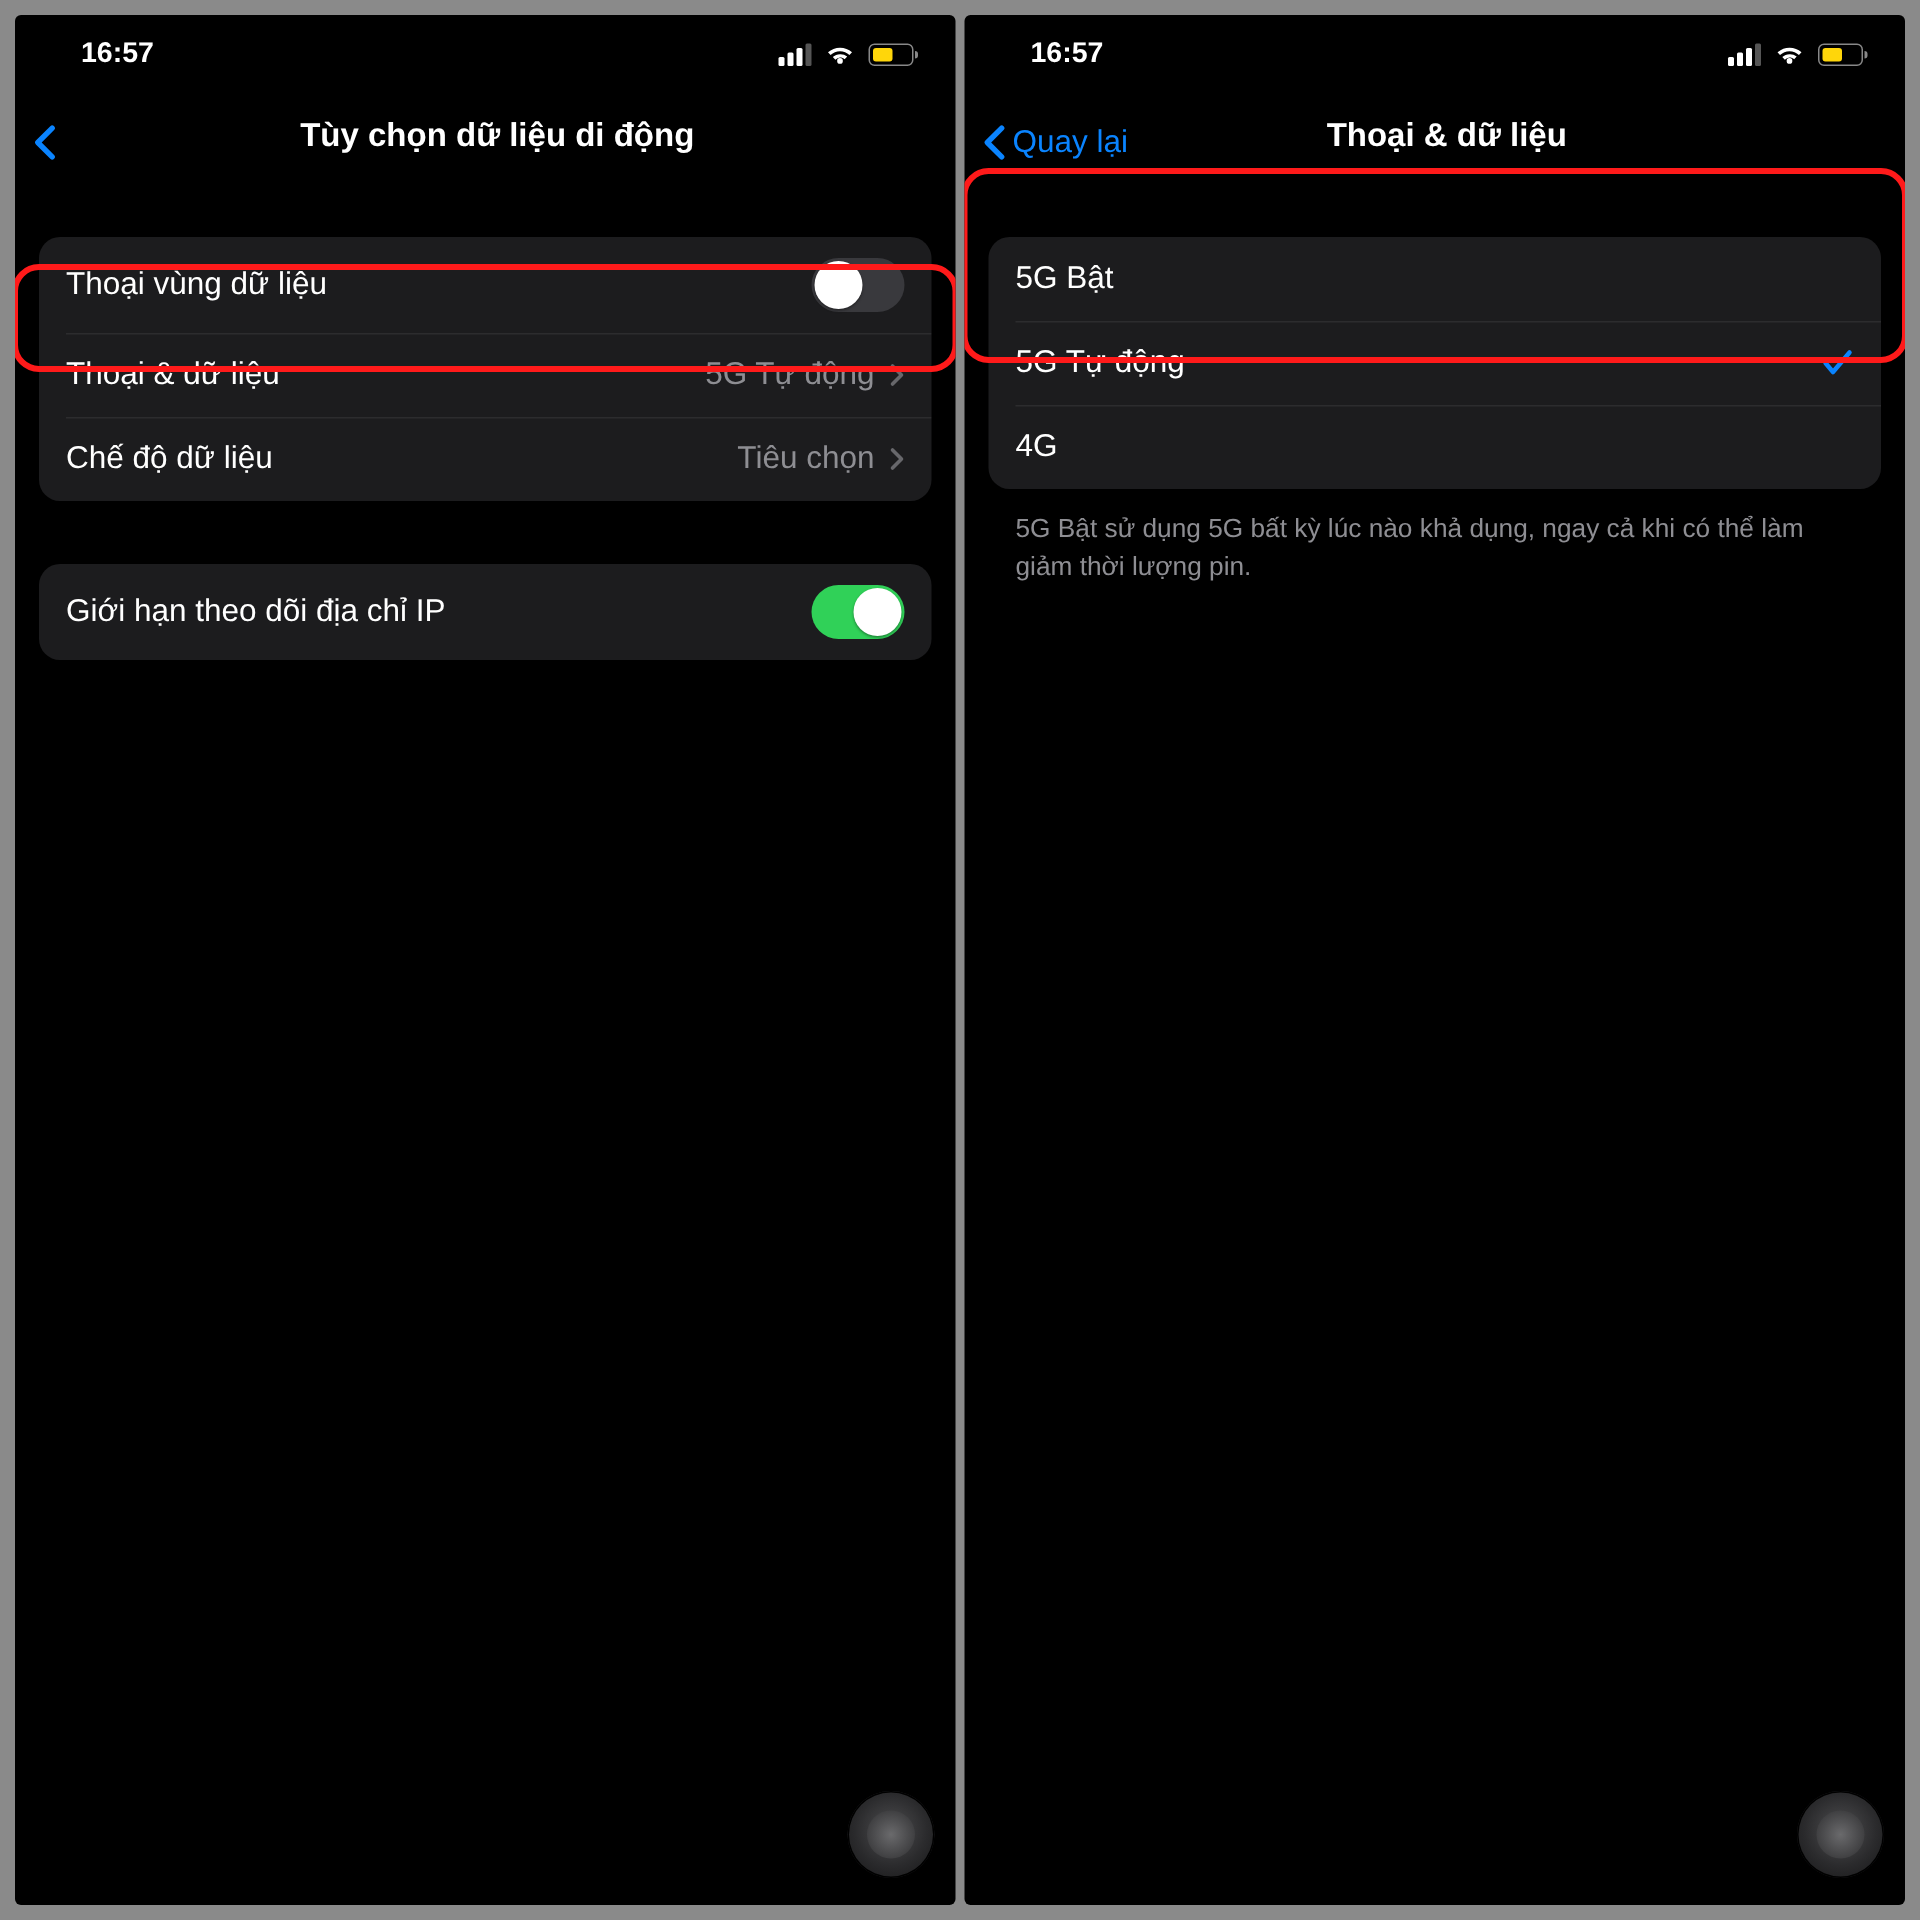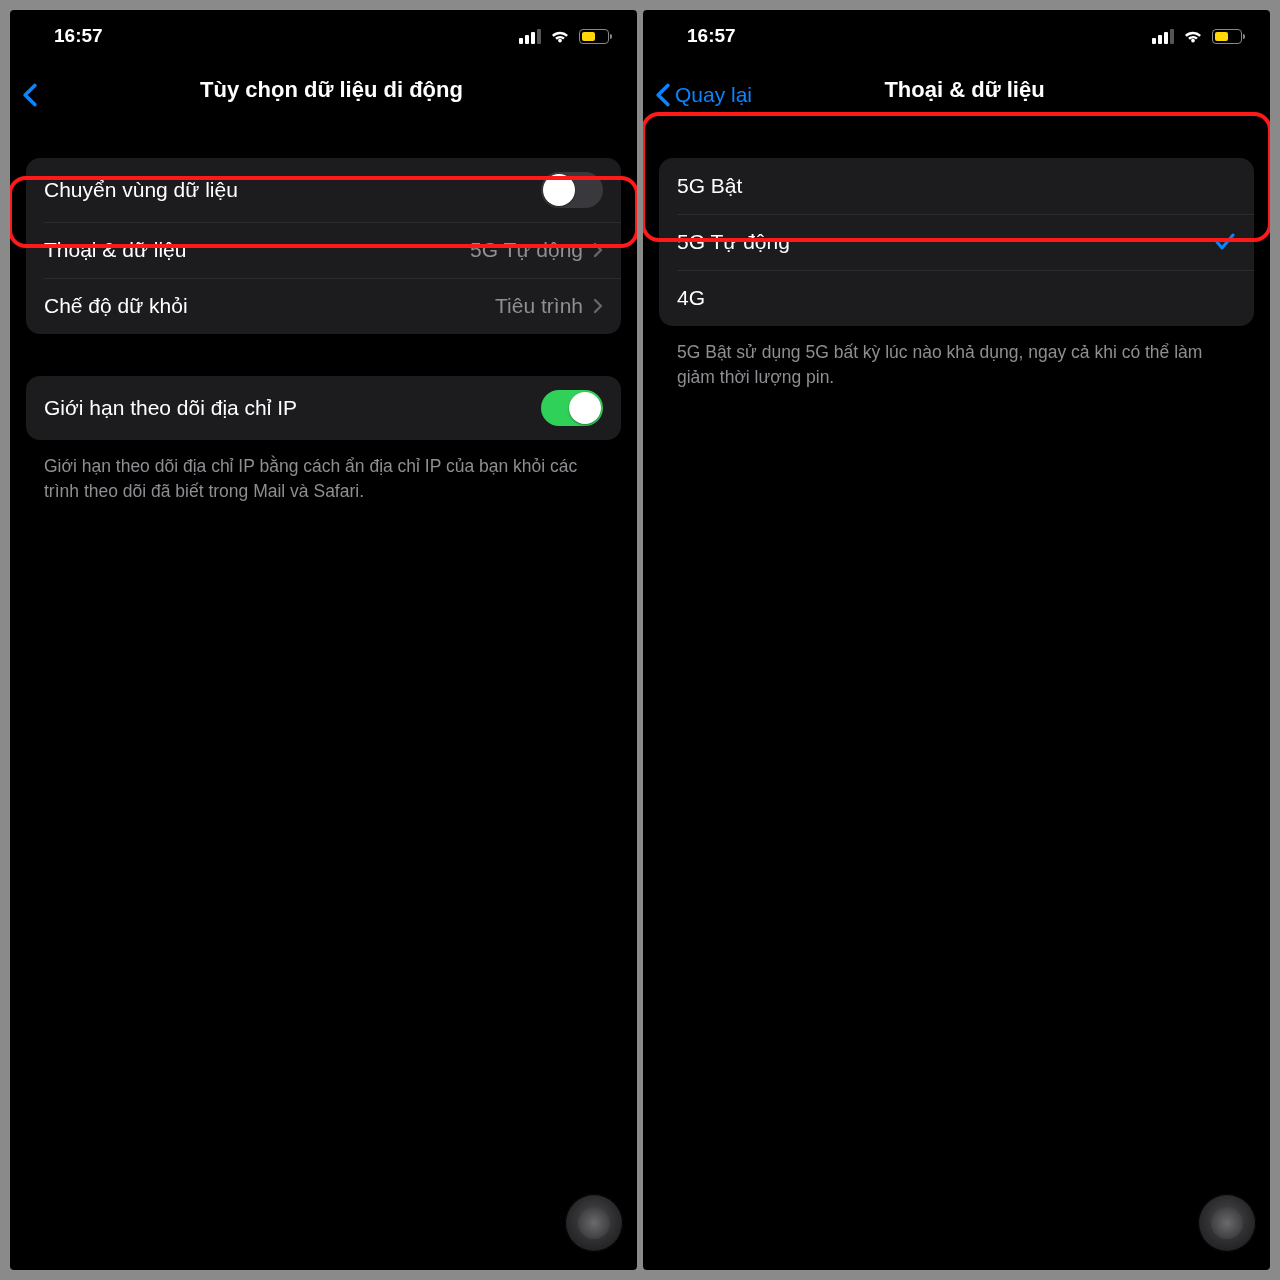--- a/index.html
+++ b/index.html
@@ -157,58 +157,57 @@
         </svg>
       <span></span>
     </div>
     <div class="nav-title">Tùy chọn dữ liệu di động</div>
   </div>
 
   <div class="content" style="position:relative;">
 
     <div class="group">
       <div class="cell">
-        <span>Chuyển vùng dữ liệu</span>
+        <span>Thoại vùng dữ liệu</span>
         <span class="toggle off">
             <span class="knob"></span>
           </span>
       </div>
       <div class="cell">
         <span>Thoại &amp; dữ liệu</span>
         <span class="right">
           <span class="detail">5G Tự động</span>
           <span class="chevron">
             <svg width="10" height="16" viewBox="0 0 10 16">
                 <path fill="none" stroke="#67676b" stroke-width="2.4" stroke-linecap="round" stroke-linejoin="round" d="m2 2 6 6-6 6"></path>
               </svg>
           </span>
         </span>
       </div>
       <div class="cell">
-        <span>Chế độ dữ khỏi</span>
+        <span>Chế độ dữ liệu</span>
         <span class="right">
-          <span class="detail">Tiêu trình</span>
+          <span class="detail">Tiêu chọn</span>
           <span class="chevron">
             <svg width="10" height="16" viewBox="0 0 10 16">
                 <path fill="none" stroke="#67676b" stroke-width="2.4" stroke-linecap="round" stroke-linejoin="round" d="m2 2 6 6-6 6"></path>
               </svg>
           </span>
         </span>
       </div>
     </div>
 
     <div class="group">
       <div class="cell">
         <span>Giới hạn theo dõi địa chỉ IP</span>
         <span class="toggle on">
             <span class="knob"></span>
           </span>
       </div>
     </div>
-    <div class="footer">Giới hạn theo dõi địa chỉ IP bằng cách ẩn địa chỉ IP của bạn khỏi các trình theo dõi đã biết trong Mail và Safari.</div>
 
     <div class="hl" style="left:-2px; right:-2px; top:58px; height:72px;"></div>
   </div>
 
   <div class="assistive"></div>
 </div>
 
 <div class="phone">
   <div class="status-bar">
     <span>16:57</span>

